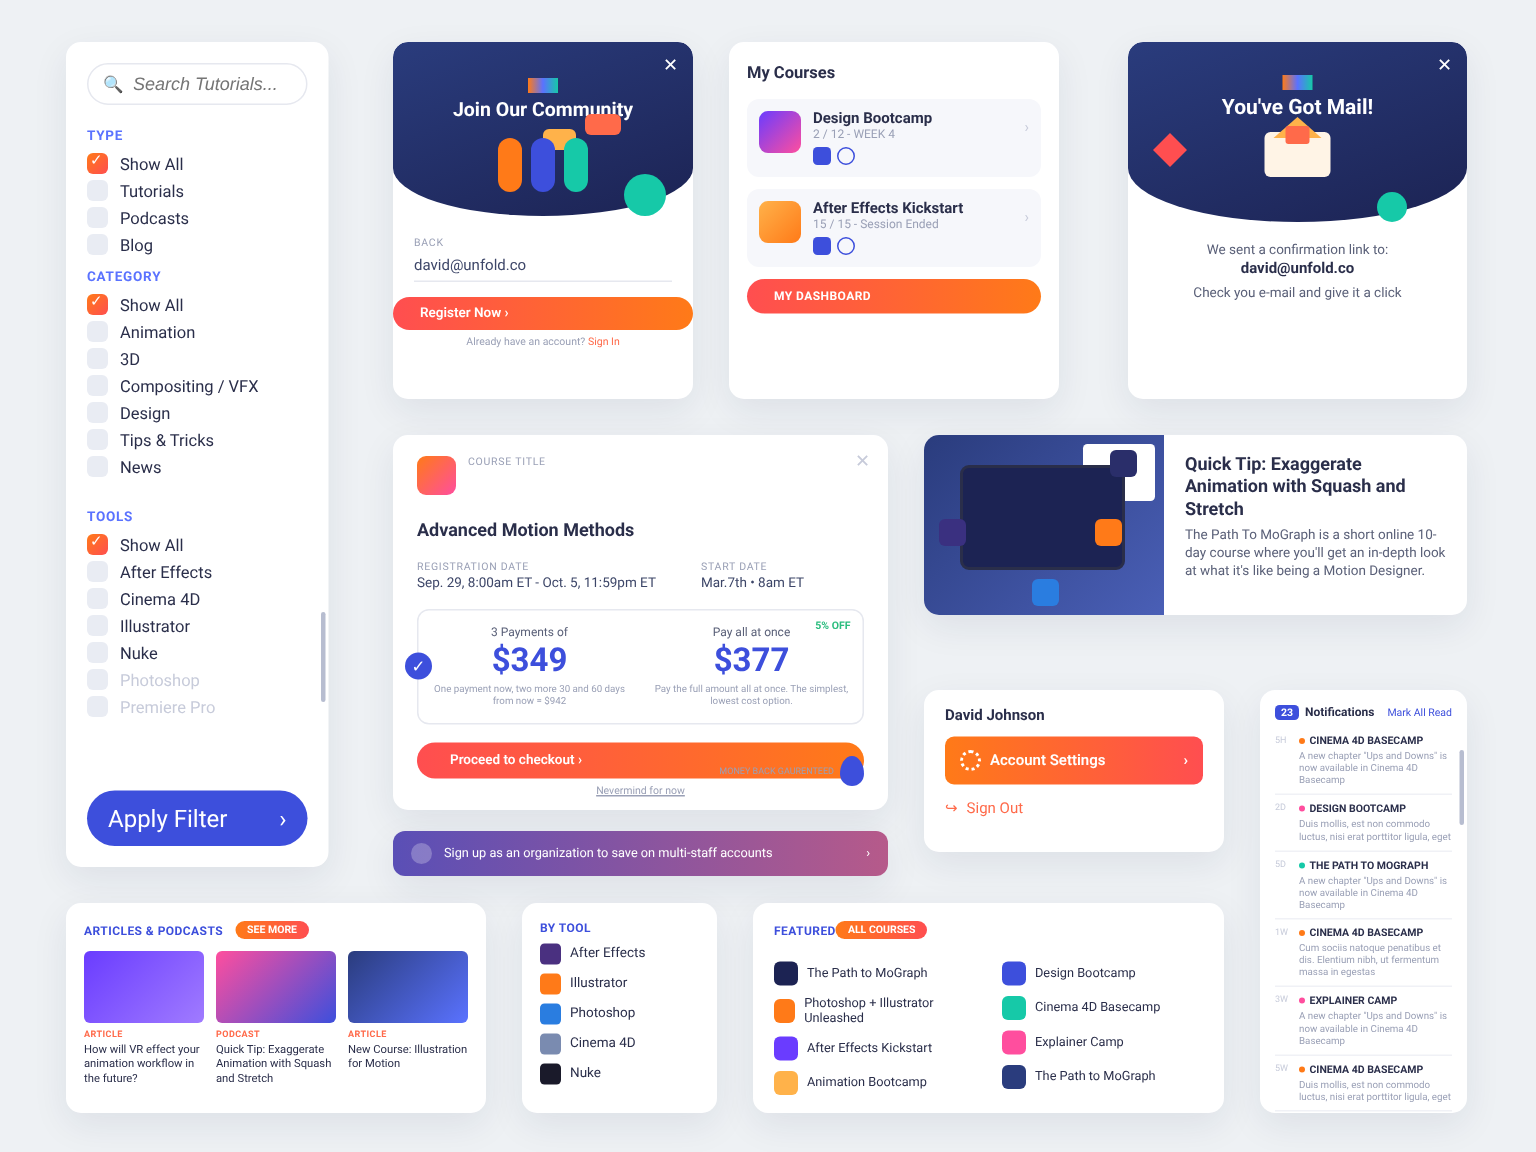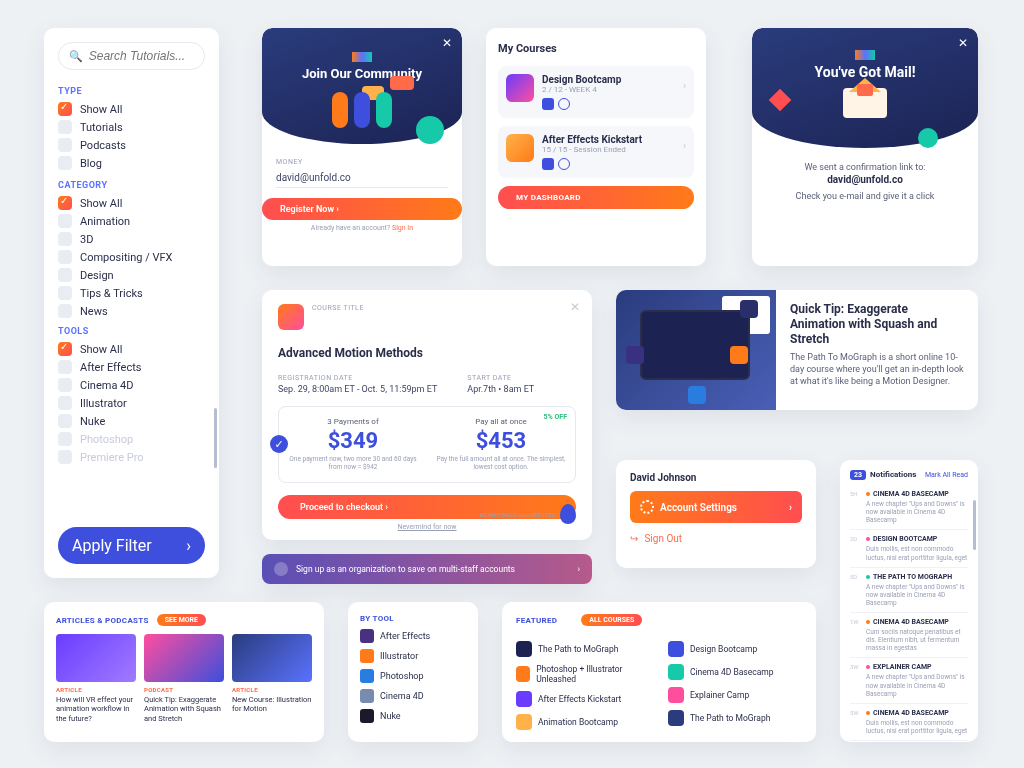--- a/index.html
+++ b/index.html
@@ -196,21 +196,21 @@
     </div>
   <div class="chk">
       <span class="box"></span>
       <span>Tips &amp; Tricks</span>
     </div>
   <div class="chk">
       <span class="box"></span>
       <span>News</span>
     </div>
 
-  <div class="sec-label" style="margin-top:8px">TOOLS</div>
+  <div class="sec-label" style="margin-top:22px">TOOLS</div>
   <div class="chk on">
       <span class="box"></span>
       <span>Show All</span>
     </div>
   <div class="chk">
       <span class="box"></span>
       <span>After Effects</span>
     </div>
   <div class="chk">
       <span class="box"></span>
@@ -247,21 +247,21 @@
     <h3>Join Our Community</h3>
     <div class="bubble1"></div>
     <div class="bubble2"></div>
     <div class="illus">
       <div class="person p1"></div>
         <div class="person p2"></div>
         <div class="person p3"></div>
     </div>
     <div class="circle-g"></div>
   </div>
-  <div class="field-label">MONEY</div>
+  <div class="field-label">BACK</div>
   <div class="field">david@unfold.co</div>
   <div class="btn-grad">
     <span>Register Now</span> <span>›</span>
   </div>
   <div class="small-muted">
     <span>Already have an account?</span> <a>Sign In</a>
   </div>
 </div>
 
 <div class="card mycourses">
@@ -314,34 +314,34 @@
   <div class="thumb"></div>
   <div class="eyebrow">COURSE TITLE</div>
   <div class="ctitle">Advanced Motion Methods</div>
   <div class="meta">
     <div class="col">
       <div class="eyebrow">REGISTRATION DATE</div>
       <div class="val">Sep. 29, 8:00am ET - Oct. 5, 11:59pm ET</div>
     </div>
     <div class="col">
       <div class="eyebrow">START DATE</div>
-      <div class="val">Apr.7th • 8am ET</div>
+      <div class="val">Mar.7th • 8am ET</div>
     </div>
   </div>
   <div class="plans">
     <div class="check-sel">✓</div>
     <div class="off">5% OFF</div>
     <div class="plan">
       <div class="l1">3 Payments of</div>
       <div class="price">$349</div>
       <div class="l2">One payment now, two more 30 and 60 days from now = $942</div>
     </div>
     <div class="plan">
       <div class="l1">Pay all at once</div>
-      <div class="price">$453</div>
+      <div class="price">$377</div>
       <div class="l2">Pay the full amount all at once. The simplest, lowest cost option.</div>
     </div>
   </div>
   <div class="proceed">
     <div class="btn-grad">
       <span>Proceed to checkout</span> <span>›</span>
     </div>
     <div class="nevermind">Nevermind for now</div>
   </div>
   <div class="guarantee">
@@ -430,21 +430,21 @@
       <span class="tl-ic tl4"></span>
       <span>Cinema 4D</span>
     </div>
   <div class="row">
       <span class="tl-ic tl5"></span>
       <span>Nuke</span>
     </div>
 </div>
 
 <div class="card featured">
-  <div class="hd" style="display:flex;align-items:center;gap:24px;">
+  <div class="hd" style="display:flex;align-items:center;gap:0;">
     <span class="sec-blue">FEATURED</span>
     <span class="pill">ALL COURSES</span>
   </div>
   <div class="cols">
     <div class="col">
       <div class="row">
           <span class="ft-ic f1"></span>
           <span>The Path to MoGraph</span>
         </div>
       <div class="row">

